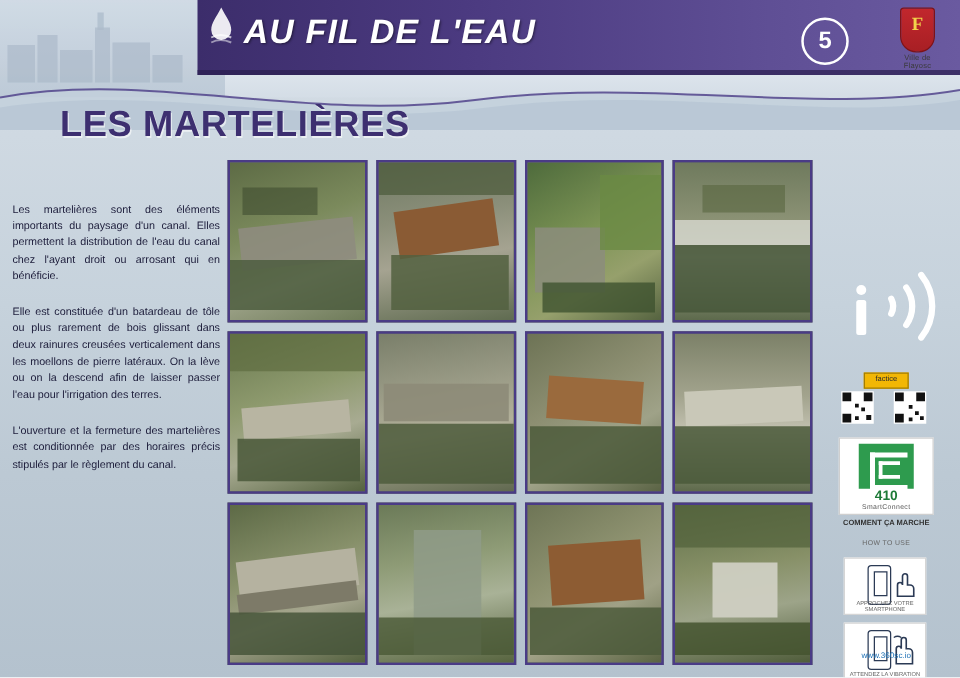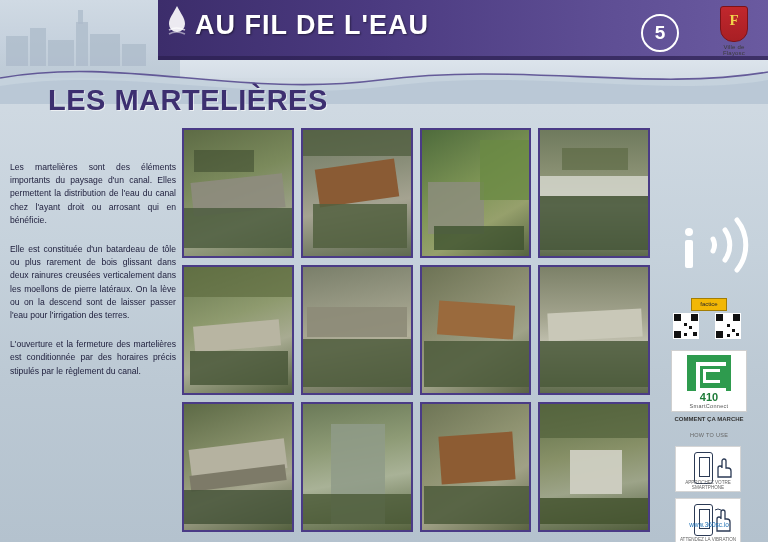--- a/index.html
+++ b/index.html
@@ -34,20 +34,21 @@
   }
   .header-band:after{
     content:"";position:absolute;left:0;right:0;bottom:0;height:4px;
     background:#2b2050;opacity:.7;
   }
   .header-title{
     position:absolute;left:195px;top:10px;
     color:#ffffff;font-size:27px;font-weight:bold;letter-spacing:1px;
     font-family:"Liberation Sans", sans-serif;
     text-shadow:1px 1px 2px rgba(0,0,0,.45);
+    font-style:italic;
   }
   .header-logo-mark{
     position:absolute;left:163px;top:4px;width:28px;height:34px;
   }
   .page-badge{
     position:absolute;left:641px;top:14px;width:34px;height:34px;
     border:2px solid #ffffff;border-radius:50%;
     color:#ffffff;font-size:19px;font-weight:bold;
     display:flex;align-items:center;justify-content:center;
   }
@@ -206,21 +207,21 @@
   <svg class="wave" viewBox="0 0 768 52" preserveAspectRatio="none">
     <path d="M0,26 C120,4 240,46 380,28 C520,10 650,40 768,20 L768,52 L0,52 Z" fill="#c3d0dc" opacity=".85"></path>
     <path d="M0,34 C130,14 250,52 390,34 C530,16 660,46 768,28 L768,52 L0,52 Z" fill="#b7c6d4" opacity=".8"></path>
     <path d="M0,26 C120,4 240,46 380,28 C520,10 650,40 768,20" fill="none" stroke="#4a3b86" stroke-width="1.6" opacity=".8"></path>
   </svg>
 
   <div class="section-title">LES MARTELIÈRES</div>
 
   <div class="text-col">
     <p>Les martelières sont des éléments importants du paysage d'un canal. Elles permettent la distribution de l'eau du canal chez l'ayant droit ou arrosant qui en bénéficie.</p>
-    <p>Elle est constituée d'un batardeau de tôle ou plus rarement de bois glissant dans deux rainures creusées verticalement dans les moellons de pierre latéraux. On la lève ou on la descend sont de laisser passer l'eau pour l'irrigation des terres.</p>
+    <p>Elle est constituée d'un batardeau de tôle ou plus rarement de bois glissant dans deux rainures creusées verticalement dans les moellons de pierre latéraux. On la lève ou on la descend afin de laisser passer l'eau pour l'irrigation des terres.</p>
     <p>L'ouverture et la fermeture des martelières est conditionnée par des horaires précis stipulés par le règlement du canal.</p>
   </div>
 
   <div class="grid">
 
     <div class="photo">
       <div class="ph-inner" style="background:linear-gradient(160deg,#5d6b45 0%,#7b8a5c 40%,#9aa085 70%,#6d7a58 100%);"></div>
       <div class="bl" style="left:8px;top:48px;width:92px;height:34px;background:#8e8c7e;transform:rotate(-6deg);opacity:.9;"></div>
       <div class="bl" style="left:0;top:78px;width:110px;height:40px;background:#4a5a3c;opacity:.8;"></div>
       <div class="bl" style="left:10px;top:20px;width:60px;height:22px;background:#3f4d30;opacity:.6;"></div>

